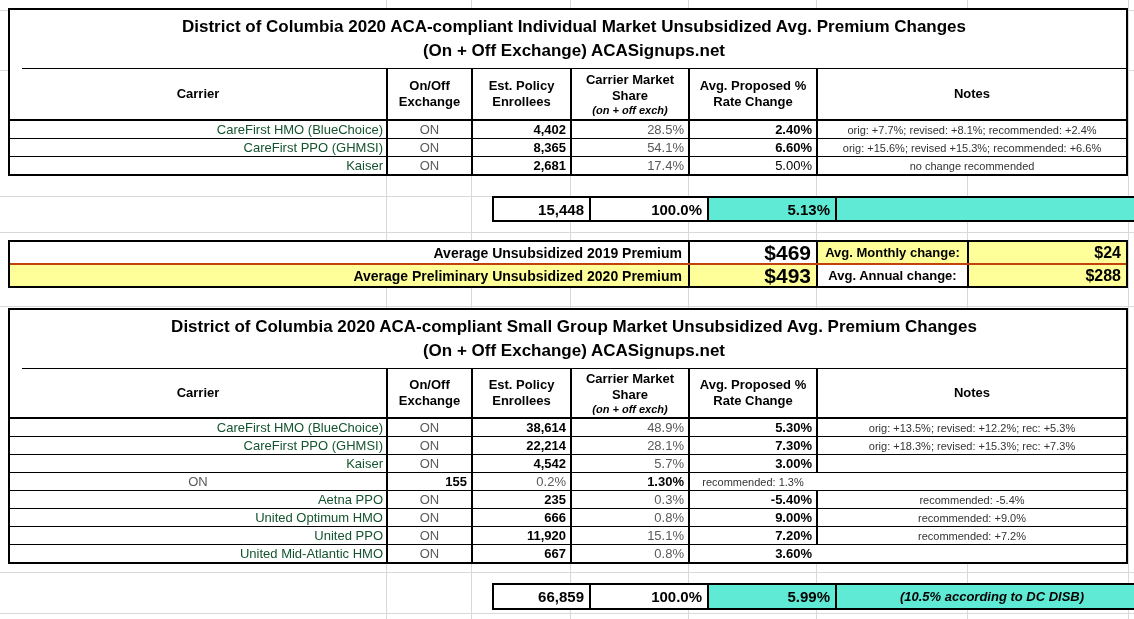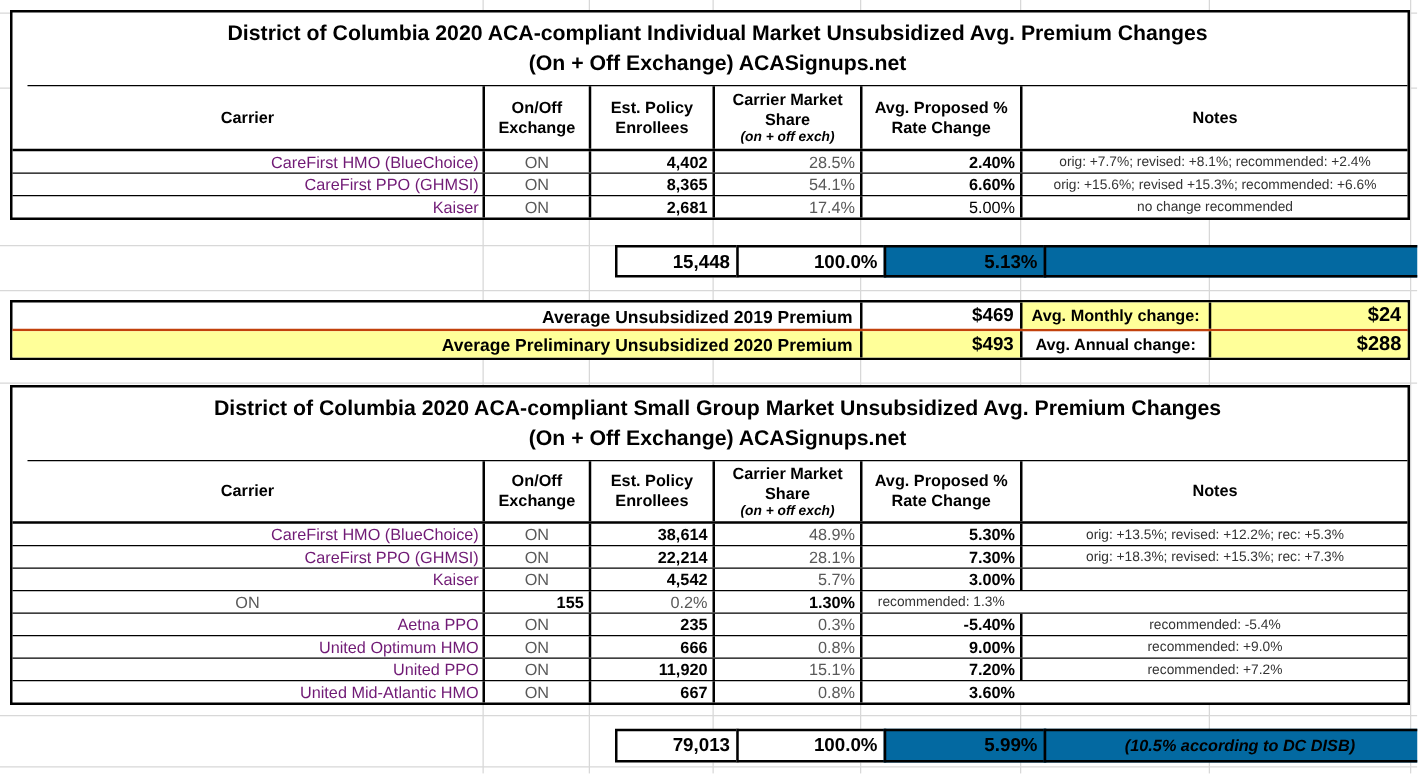--- a/index.html
+++ b/index.html
@@ -20,48 +20,48 @@
   .cols > div + div{border-left:2px solid #000;}
   .head{border-bottom:2px solid #000;}
   .t1 .head{height:52px;}
   .t2 .head{height:50px;}
   .hc{display:flex;flex-direction:column;justify-content:center;align-items:center;text-align:center;
       font-weight:bold;font-size:13px;line-height:1.2;padding:0 2px;}
   .subnote{font-size:11px;font-style:italic;line-height:1.1;}
   .row{height:18px;border-bottom:1px solid #000;}
   .row:last-child{height:17px;border-bottom:none;}
   .c{font-size:13px;line-height:16px;display:flex;align-items:center;}
-  .c.carrier{justify-content:flex-end;color:#701a75;padding-right:3px;}
+  .c.carrier{justify-content:flex-end;color:#14532d;padding-right:3px;}
   .c.onoff{justify-content:center;color:#595959;}
   .c.num{justify-content:flex-end;font-weight:bold;padding-right:4px;}
   .c.share{justify-content:flex-end;color:#595959;padding-right:4px;}
   .c.rate{justify-content:flex-end;font-weight:bold;padding-right:4px;}
   .c.rate.reg{font-weight:normal;}
   .c.note{justify-content:center;font-size:11px;color:#333;}
 
   
   .totals{position:absolute;left:492px;display:flex;}
   .tot1{top:196px;}
   .tot2{top:583px;}
   .tbox{box-sizing:border-box;border:2px solid #000;background:#fff;display:flex;align-items:center;
         justify-content:flex-end;font-weight:bold;font-size:15px;padding-right:5px;}
   .tbox + .tbox{margin-left:-2px;}
   .tot1 .tbox{height:26px;}
   .tot2 .tbox{height:27px;}
-  .tbox.yellow{background:#0369a1;}
+  .tbox.yellow{background:#5eead4;}
   .tbox.notebox{justify-content:center;font-style:italic;font-size:13px;padding:0;}
 
   
   .summary{position:absolute;left:8px;top:240px;width:1120px;border:2px solid #000;box-sizing:border-box;background:#fff;}
   .srow{display:grid;grid-template-columns:678px 128px 151px auto;height:21px;}
   .srow:first-child{border-bottom:2px solid #c2410c;}
   .srow > div{box-sizing:border-box;display:flex;align-items:center;overflow:hidden;}
   .srow > div + div{border-left:2px solid #000;}
   .slabel{justify-content:flex-end;font-weight:bold;font-size:14px;padding-right:6px;}
-  .sval{justify-content:flex-end;font-weight:bold;font-size:15px;padding-right:5px;padding-left:16px;}
+  .sval{justify-content:flex-end;font-weight:bold;font-size:21px;padding-right:5px;padding-left:16px;}
   .schg{justify-content:center;font-weight:bold;font-size:13px;}
   .scv{justify-content:flex-end;font-weight:bold;font-size:16px;padding-right:5px;}
   .ybg{background:#ffff99;}
 </style>
 </head>
 <body>
 
 <div id="canvas">
 
   <div class="gv" style="left:386px"></div>
@@ -217,19 +217,19 @@
     <div class="cols row">
       <div class="c carrier">United Mid-Atlantic HMO</div>
       <div class="c onoff">ON</div>
       <div class="c num">667</div>
       <div class="c share">0.8%</div>
       <div class="c rate">3.60%</div>
     </div>
   </div>
 
   <div class="totals tot2">
-    <div class="tbox" style="width:99px">79,013</div>
+    <div class="tbox" style="width:99px">66,859</div>
     <div class="tbox" style="width:120px">100.0%</div>
     <div class="tbox yellow" style="width:130px">5.99%</div>
     <div class="tbox yellow notebox" style="width:314px;font-weight:bold">(10.5% according to DC DISB)</div>
   </div>
 
 </div>
 
 </body></html>

